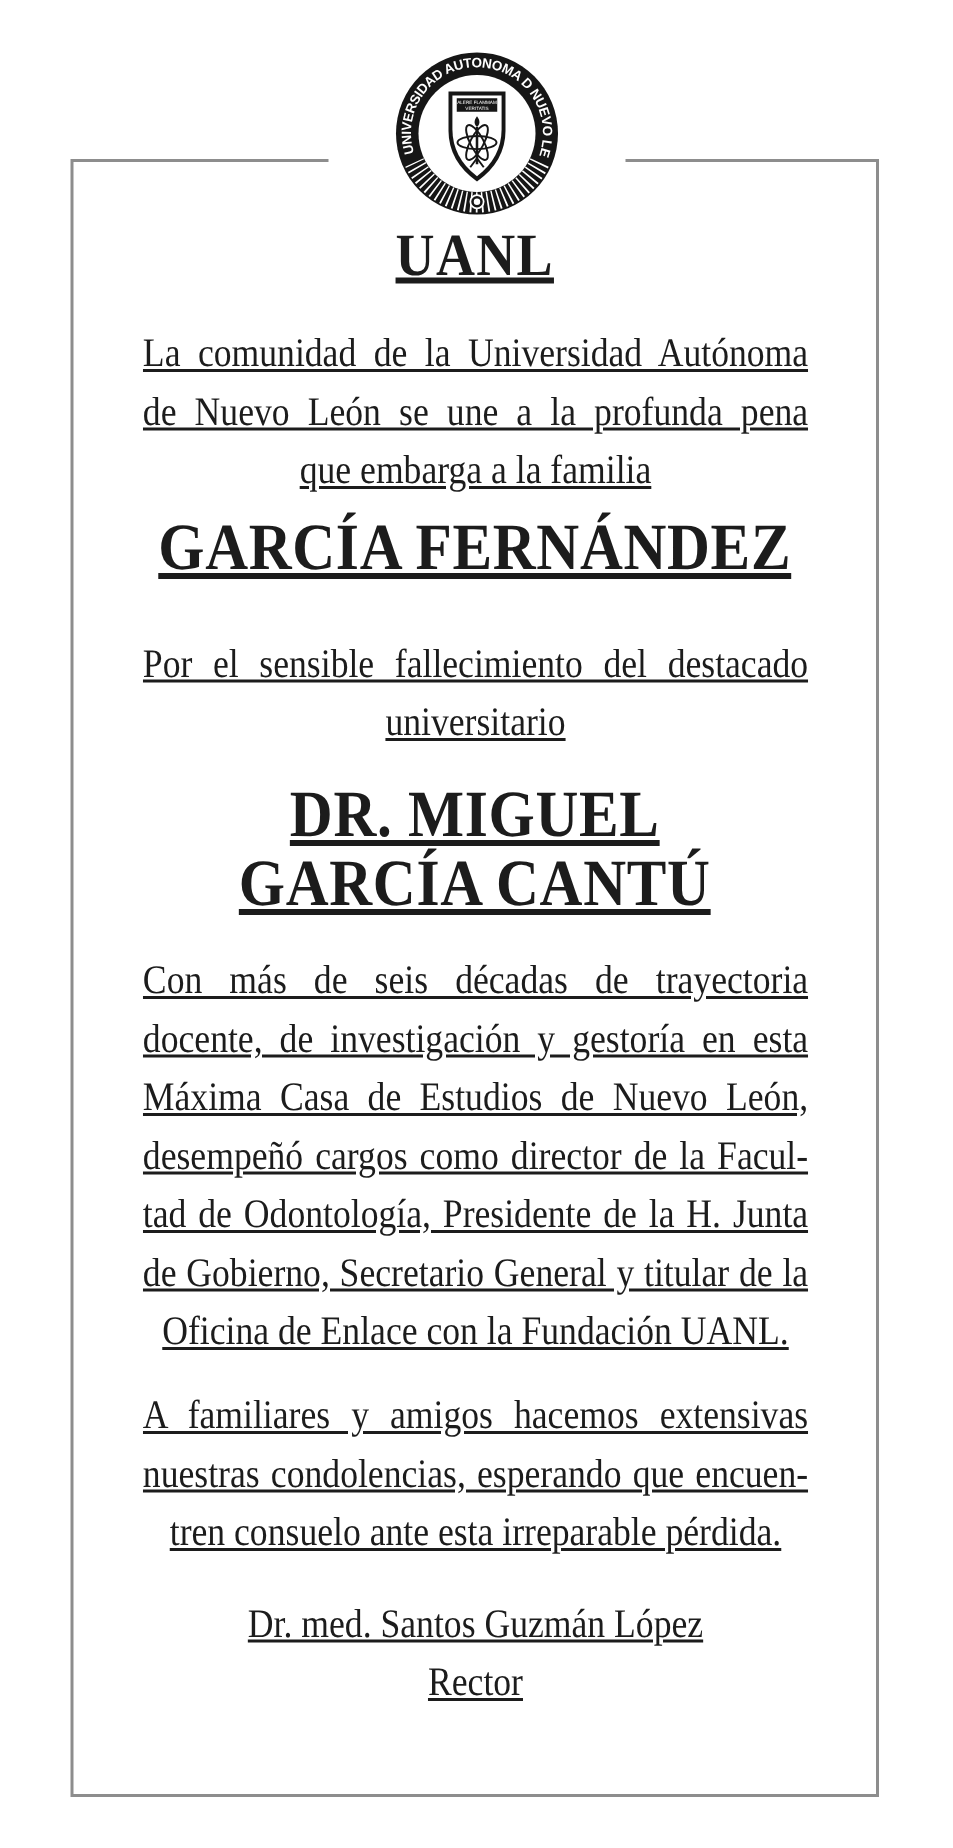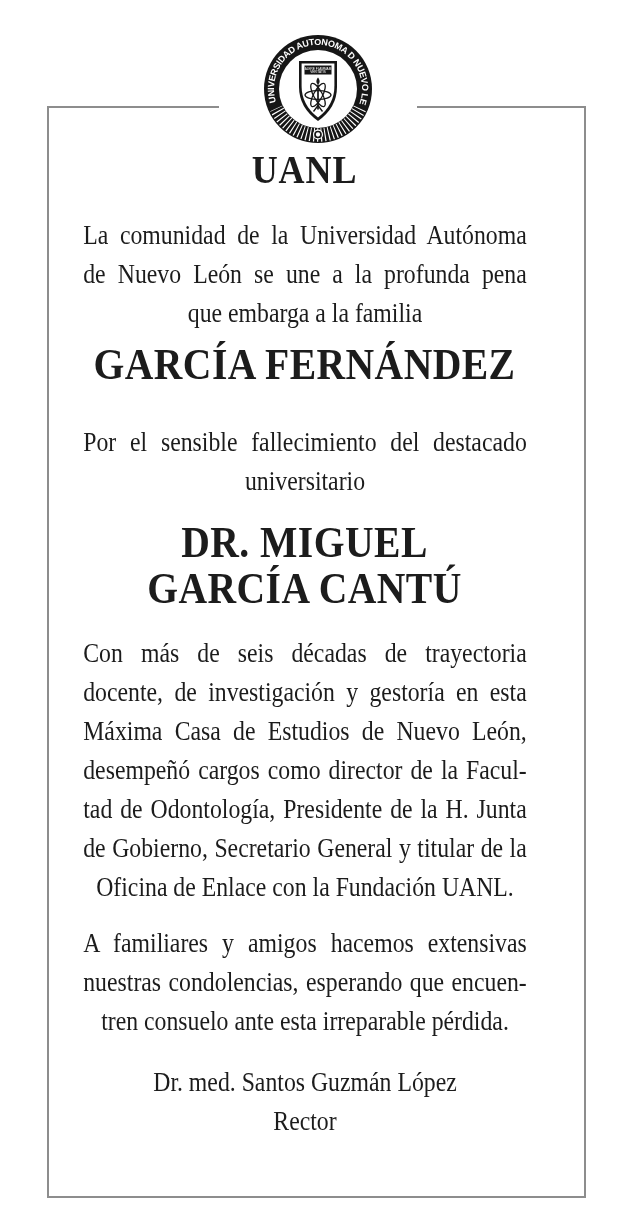--- a/index.html
+++ b/index.html
@@ -21,24 +21,25 @@
     position: absolute;
     top: 34px; left: 50%;
     transform: translateX(-50%);
     width: 198px; height: 112px;
     background: #ffffff;
     z-index: 3;
     display: flex; justify-content: center; align-items: flex-start;
   }
   .content {
     position: absolute;
-    left: 37px; top: 108px;
+    left: 49px; top: 108px;
     width: 535px;
     padding-top: 42px;
     z-index: 2;
+    text-decoration: underline;
   }
   .wordmark {
     text-align: center;
     font-size: 40px;
     line-height: 40px;
     font-weight: bold;
     letter-spacing: 1px;
     transform: scaleX(0.9);
     transform-origin: 50% 0;
   }

